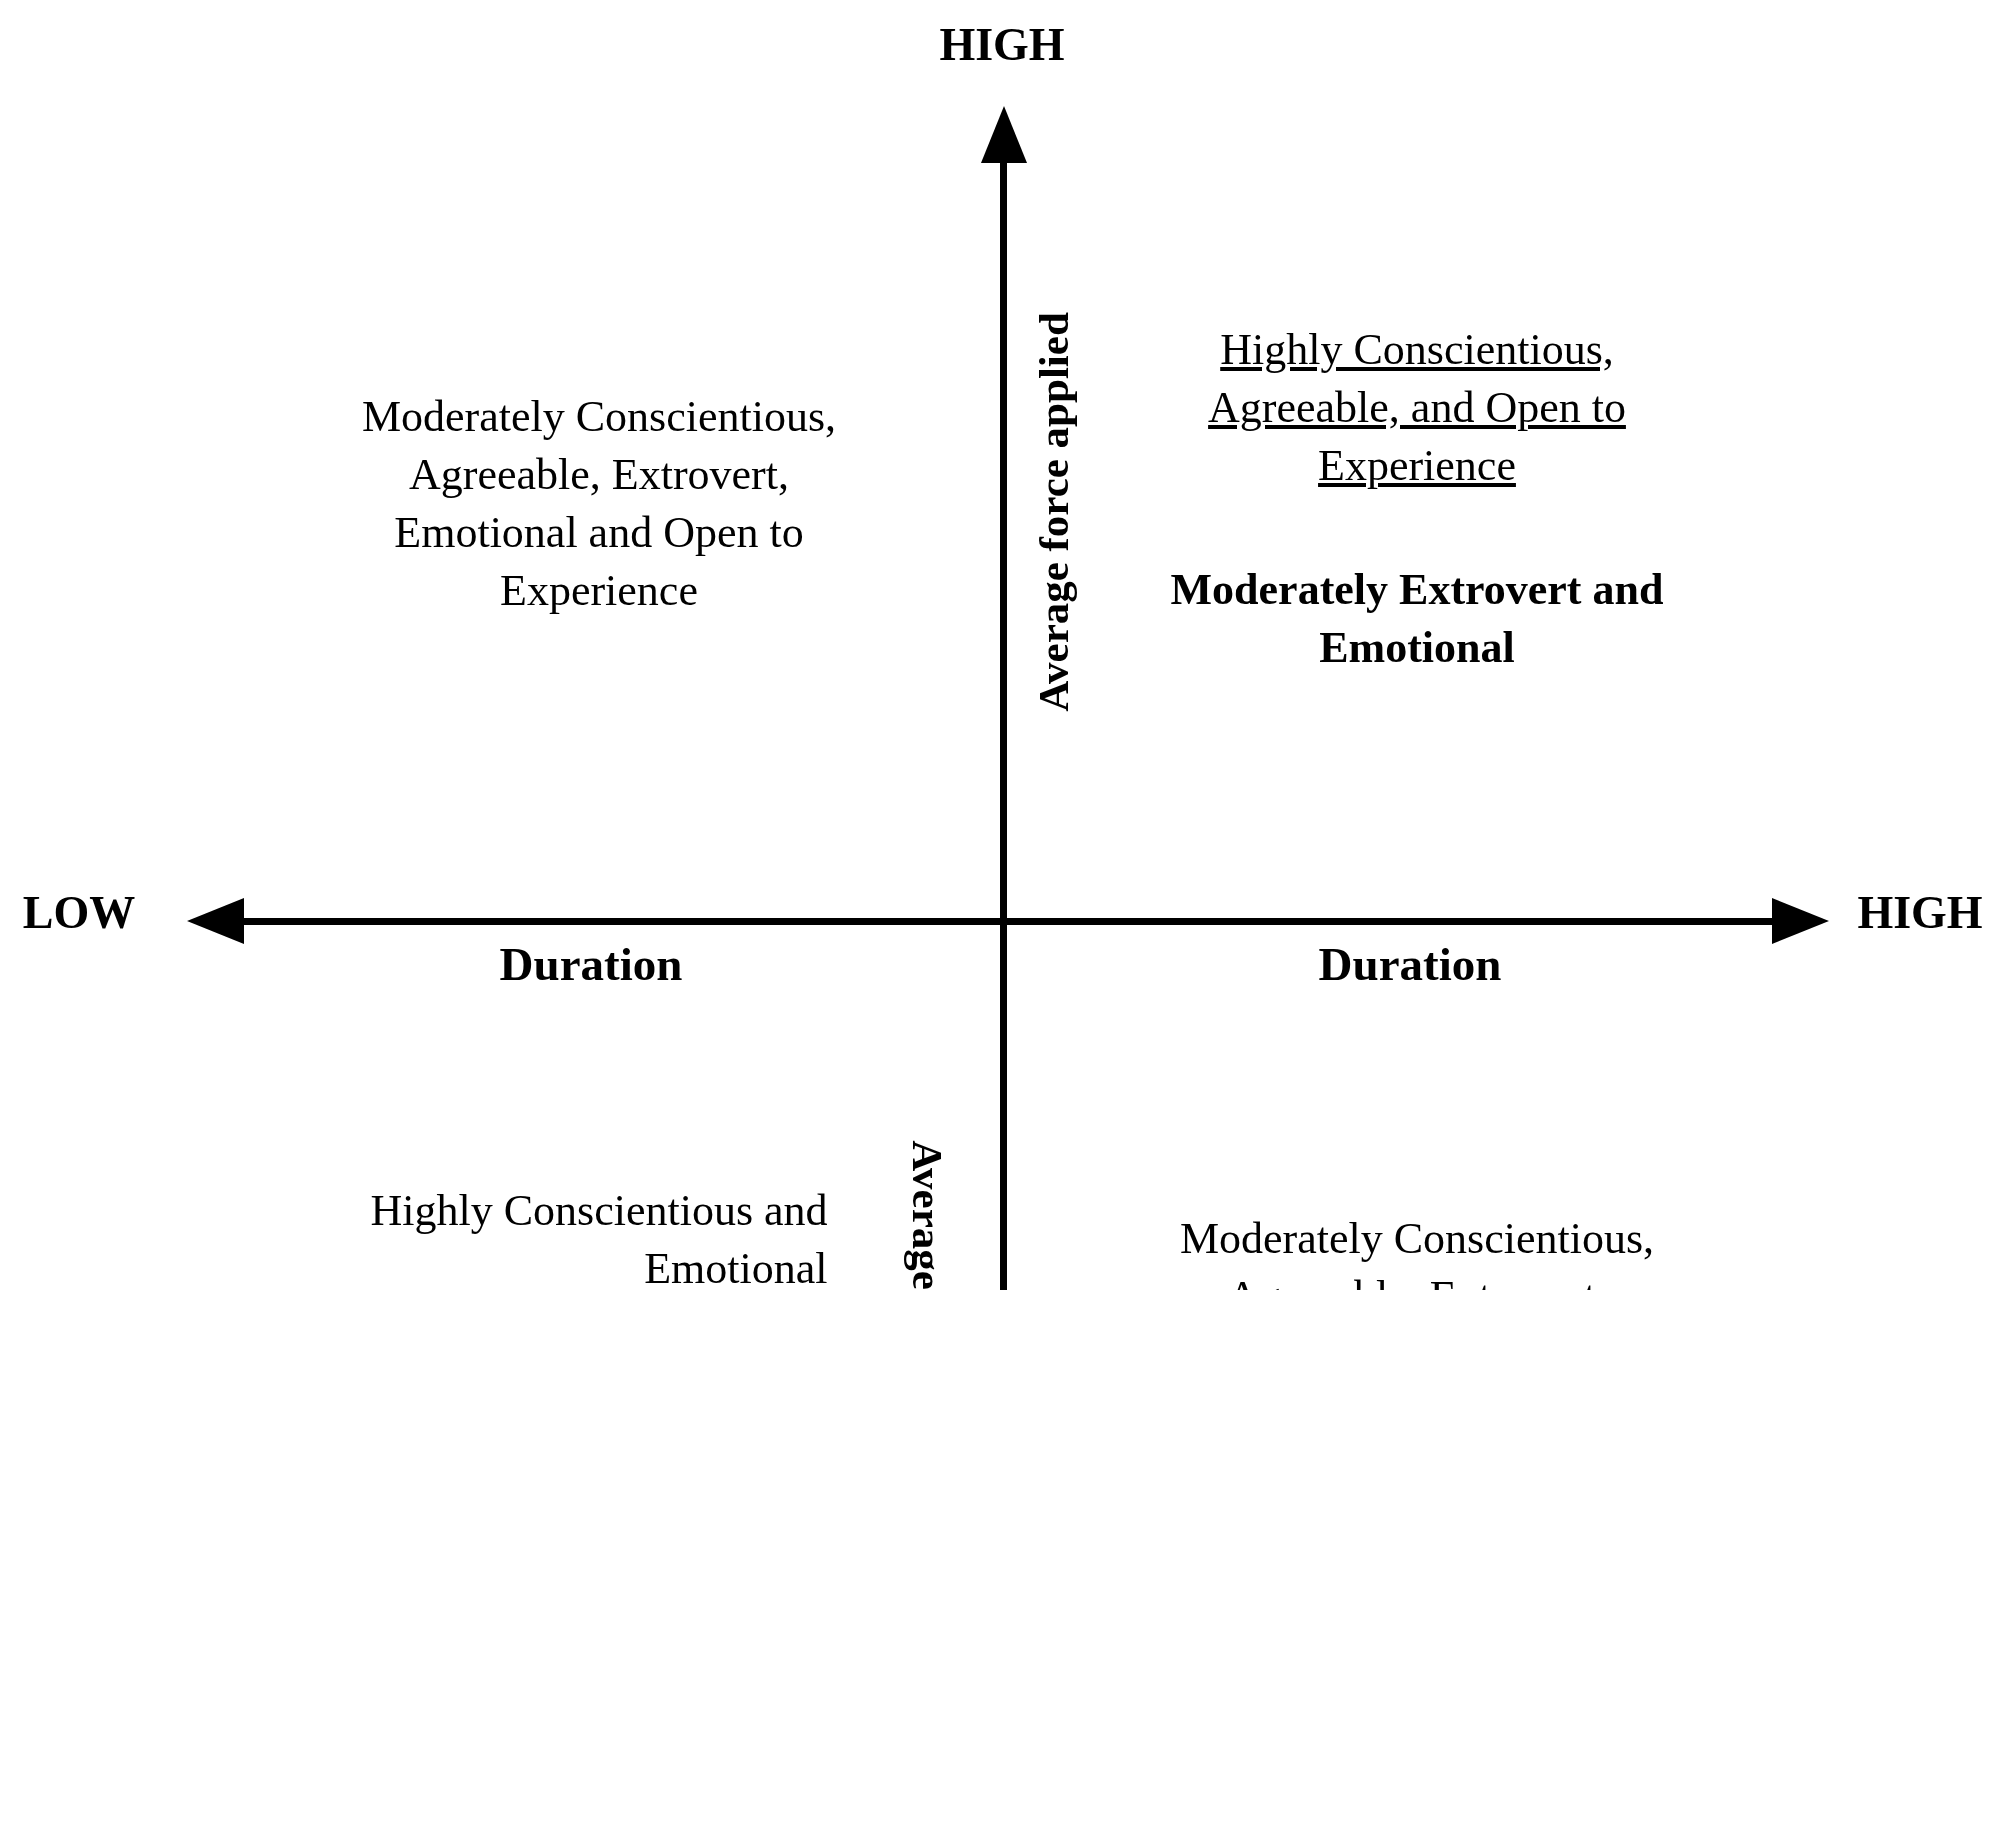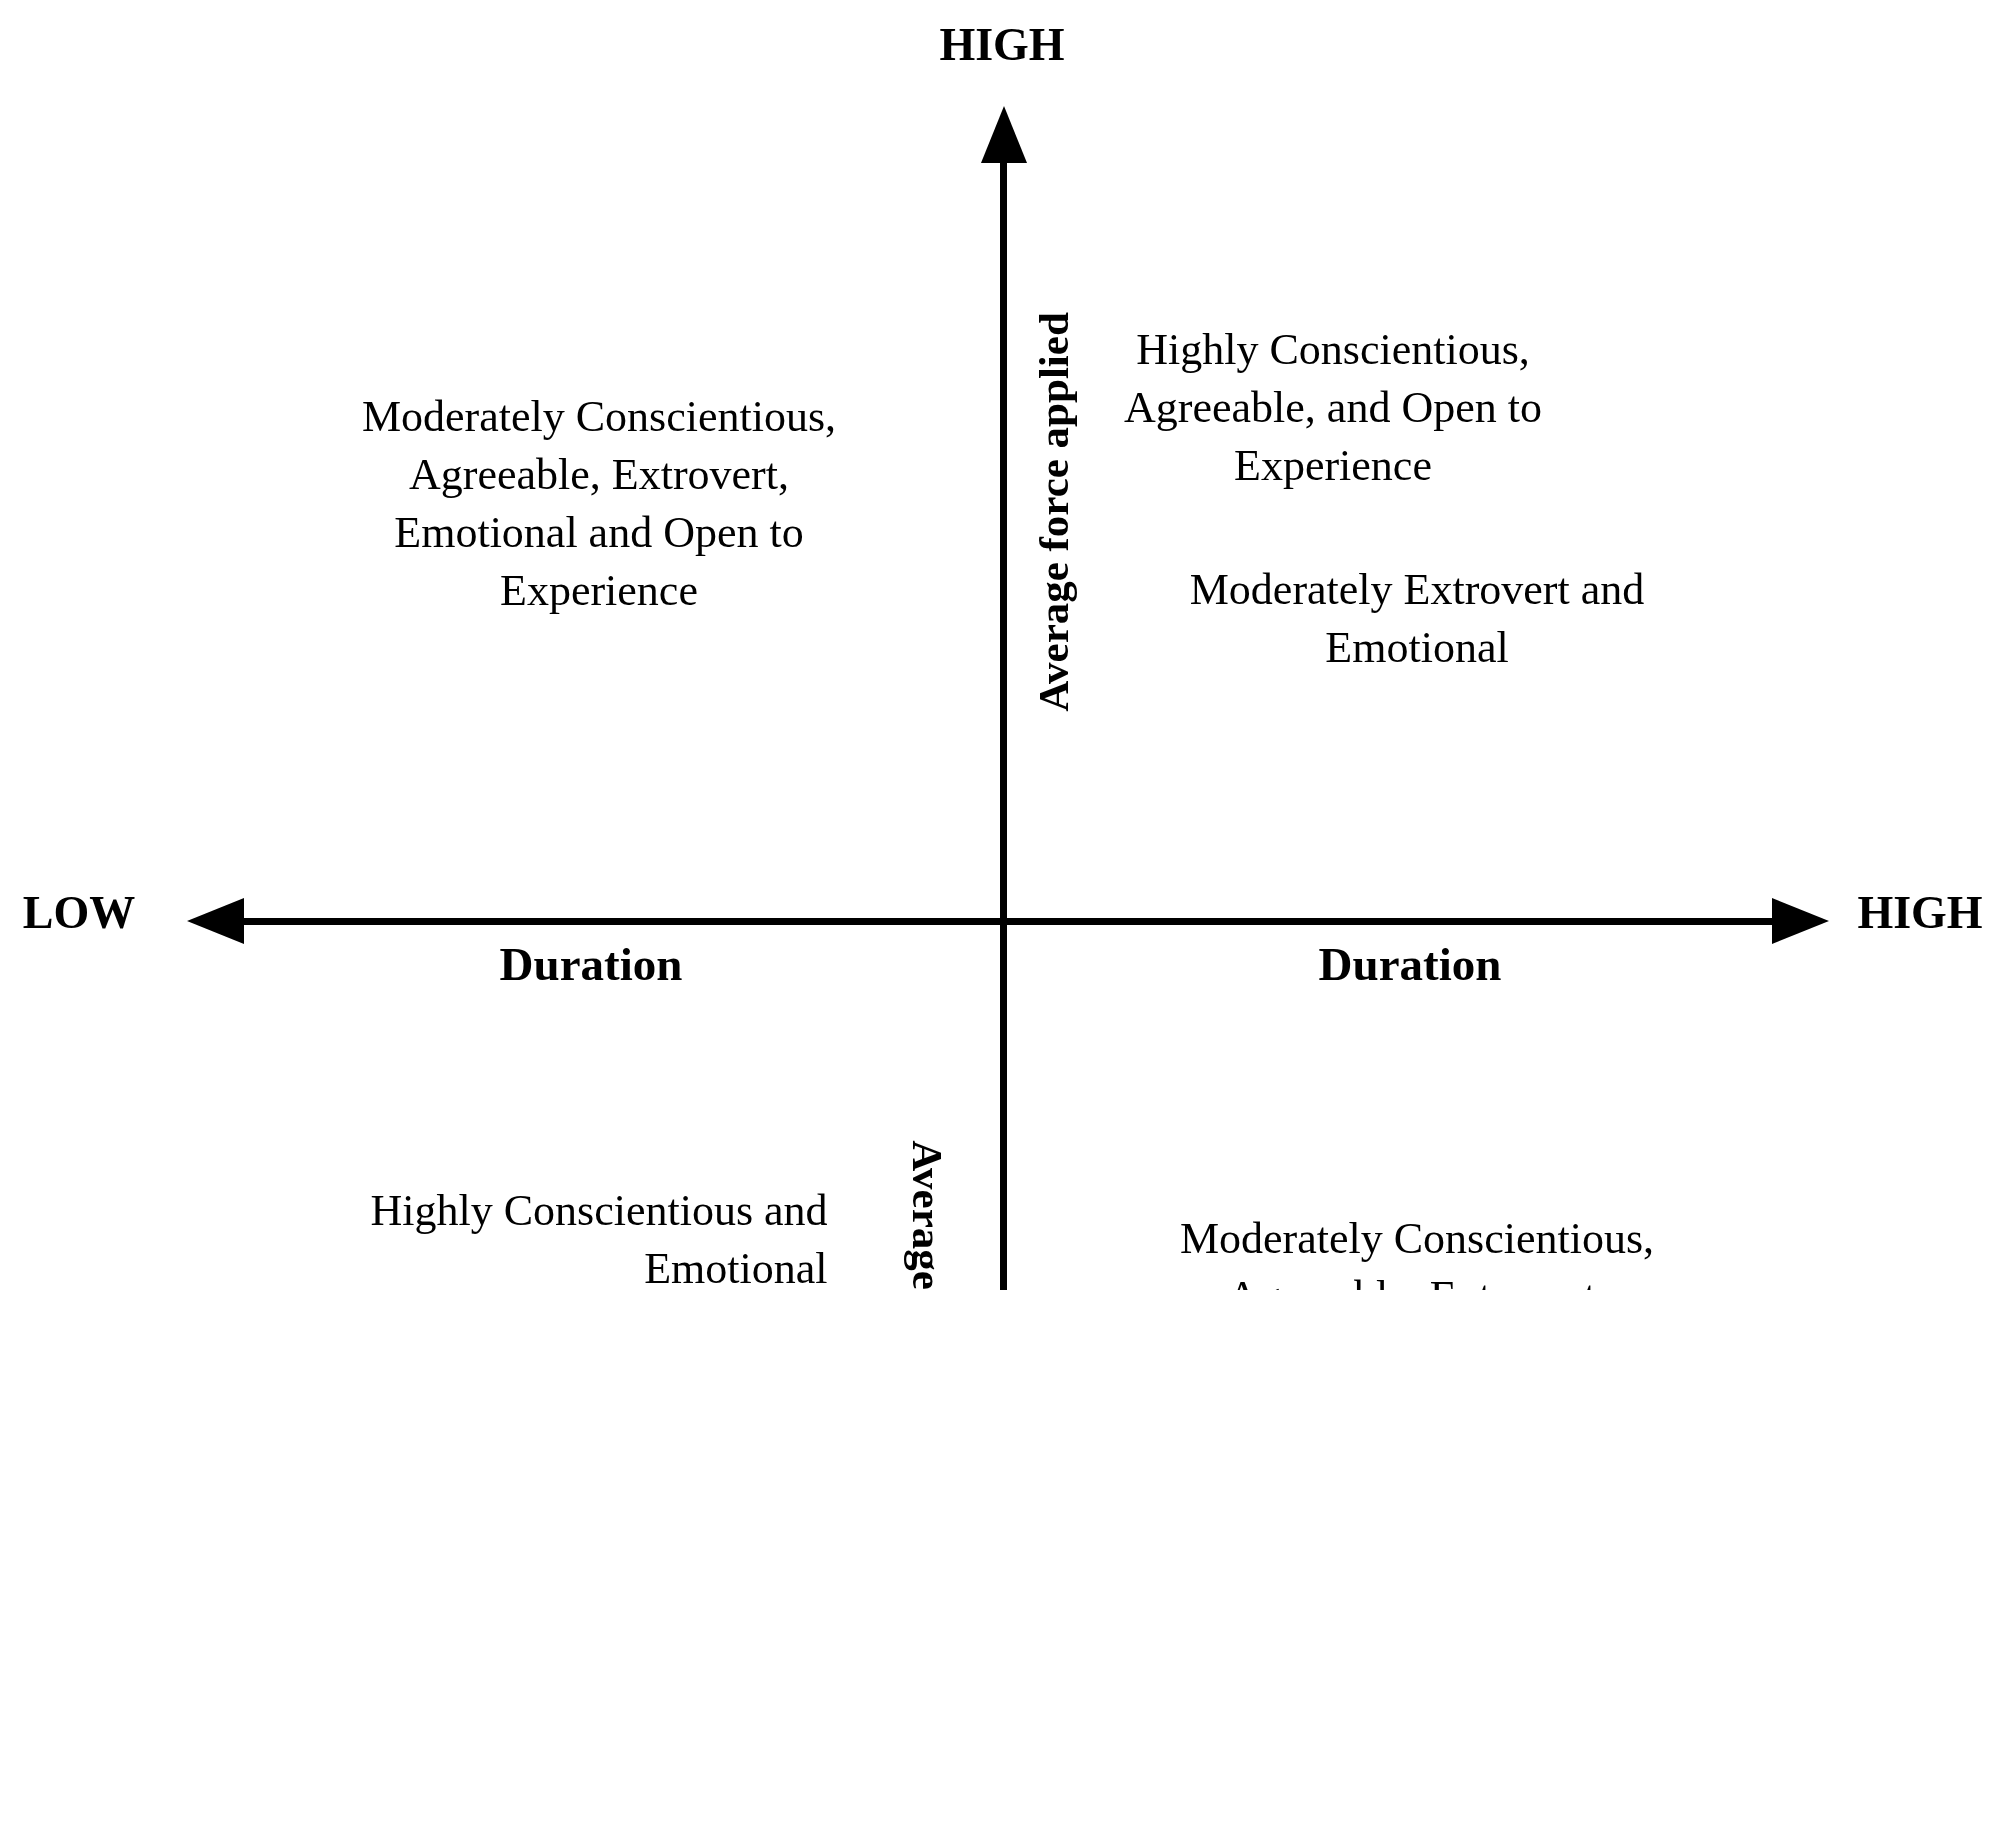--- a/index.html
+++ b/index.html
@@ -96,22 +96,22 @@
   
   .qtext {
     position: absolute;
     font-size: 44px;
     line-height: 58px;
     text-align: center;
     white-space: pre-line;
     transform: translateX(-50%);
   }
   .q-tl  { left: 599px;  top: 388px; }
-  .q-tr1 { left: 1333px; top: 321px; }
-  .q-tr2 { left: 1417px; top: 561px; }
+  .q-tr1 { left: 1417px; top: 321px; text-decoration: underline; }
+  .q-tr2 { left: 1417px; top: 561px; font-weight: bold; }
   .q-bl1 { left: 599px;  top: 1182px; text-align: right; }
   .q-bl2 { left: 599px;  top: 1352px; }
   .q-br  { left: 1417px; top: 1210px; }
 </style>
 </head>
 <body>
 
 <div class="canvas">
 
   <div class="vshaft"></div>

